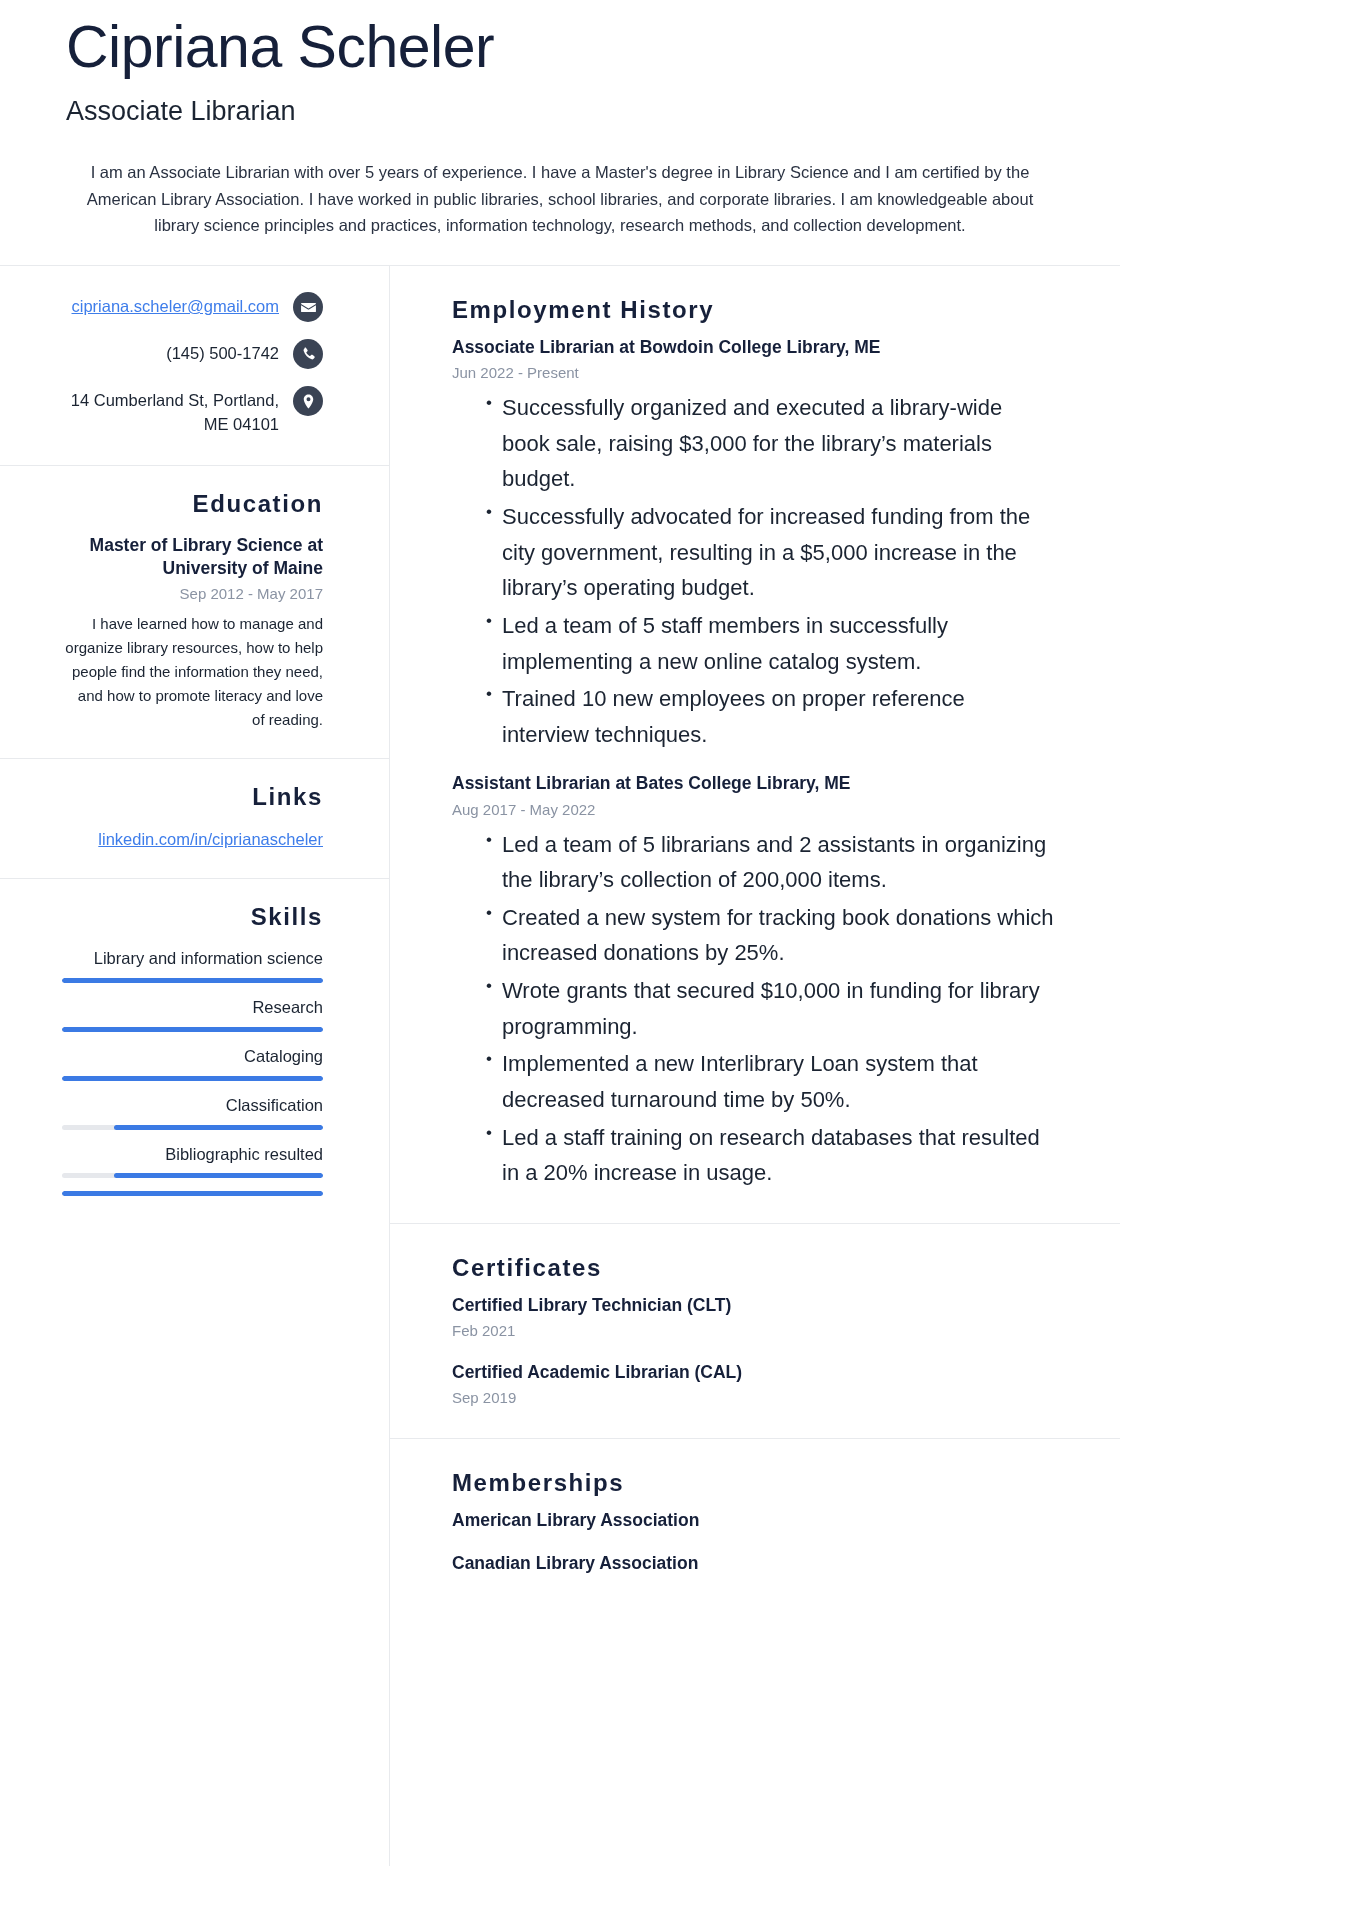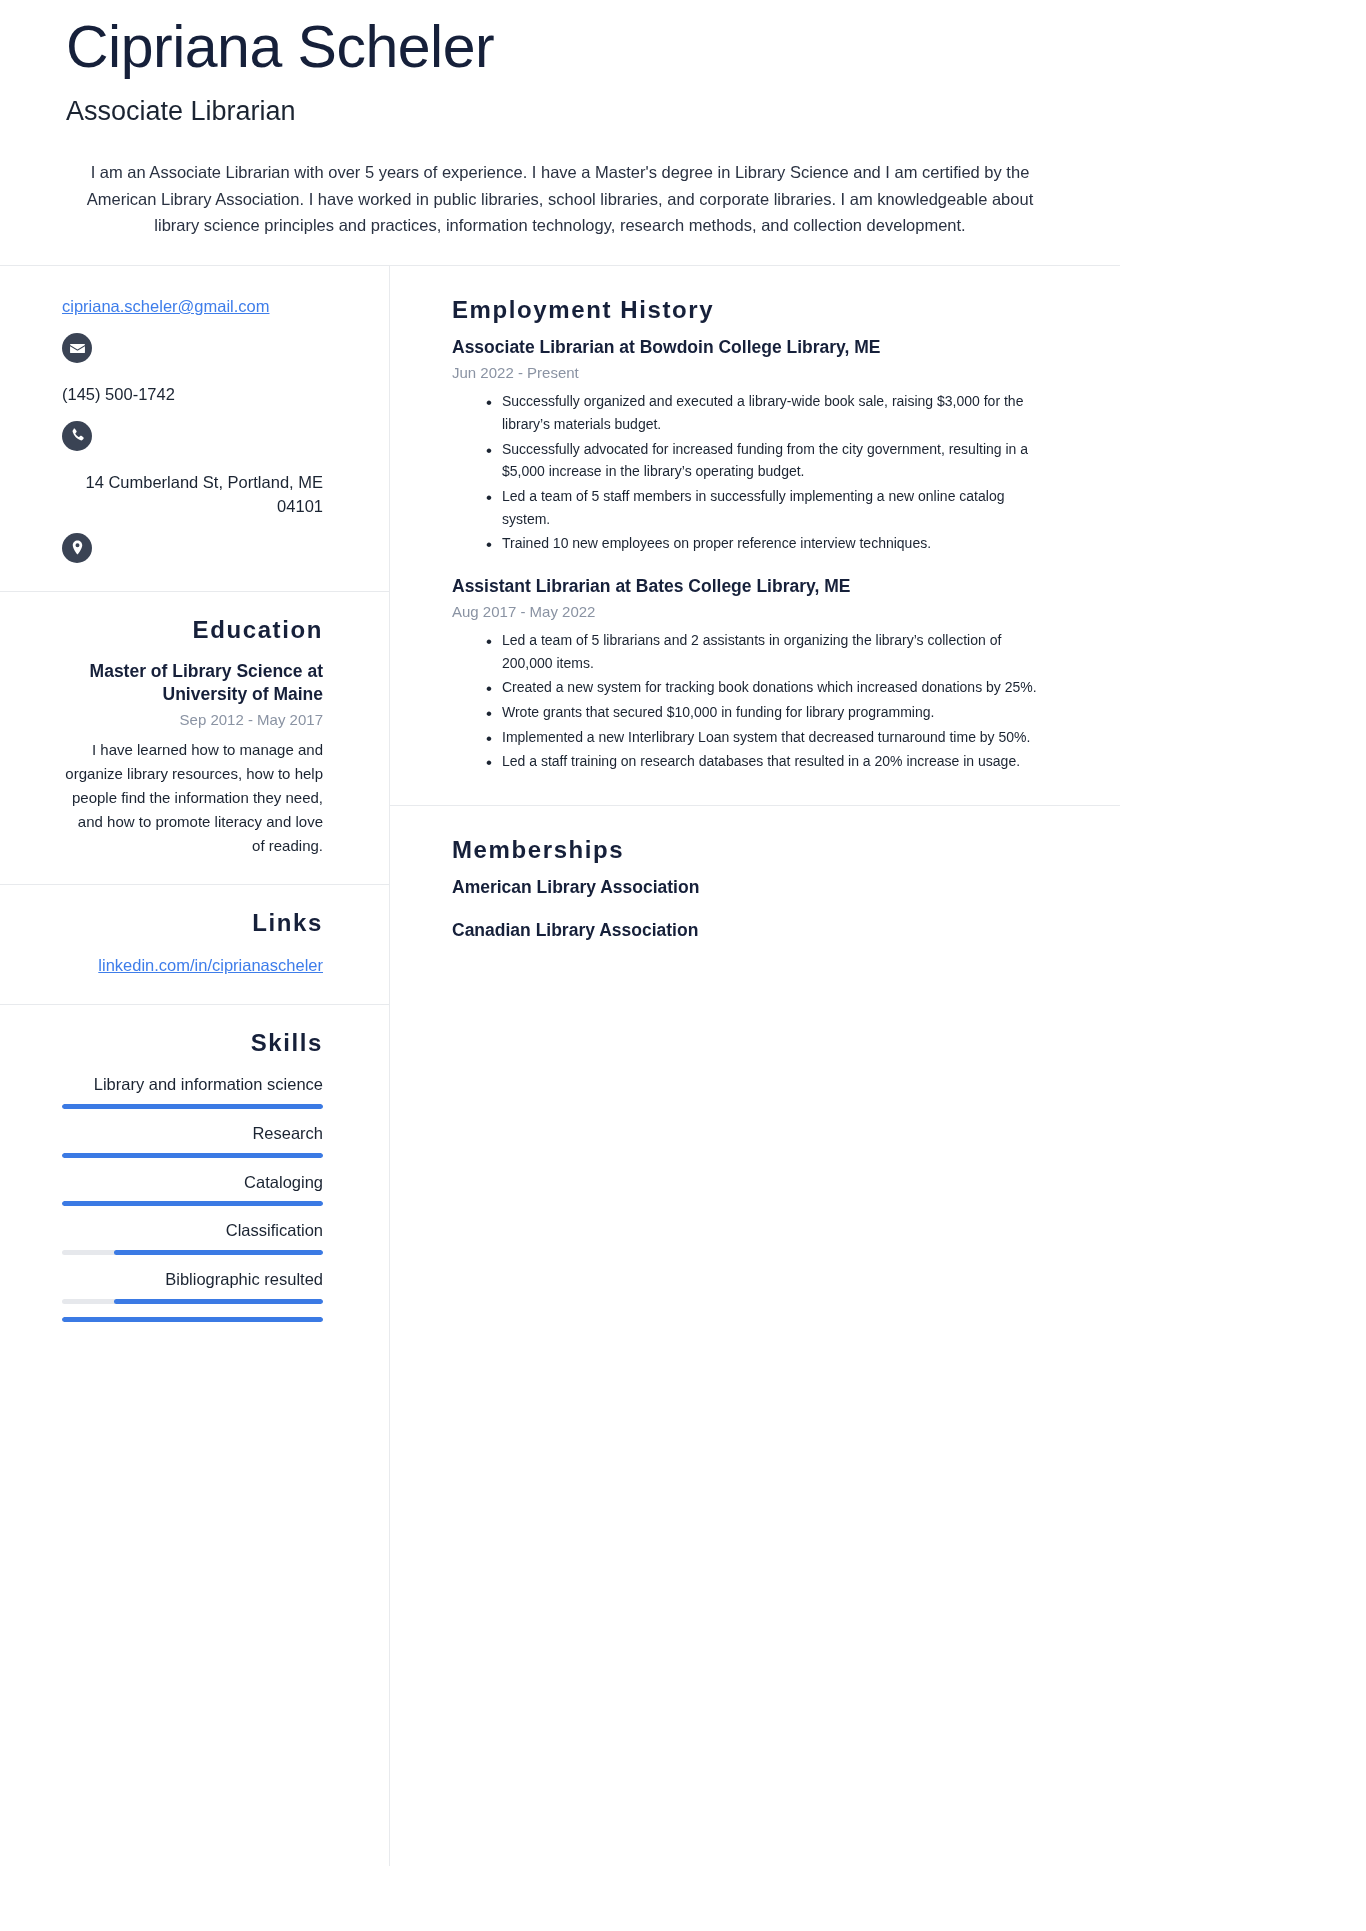--- a/index.html
+++ b/index.html
@@ -86,21 +86,20 @@
     text-align: left;
   }
 
   
   .contact-row {
     display: flex;
     align-items: flex-start;
     justify-content: flex-end;
     gap: 14px;
     margin-bottom: 17px;
-    flex-direction: column;
   }
   .contact-row:last-child { margin-bottom: 0; }
   .contact-text {
     font-size: 16.5px;
     line-height: 1.45;
     text-align: right;
     color: #1b2432;
     padding-top: 3px;
   }
   .contact-text.link {
@@ -148,21 +147,21 @@
     margin-top: 8px;
     color: #1b2432;
   }
 
   .bullets {
     margin: 7px 0 0 0;
     padding-left: 34px;
     list-style: none;
   }
   .bullets li {
-    font-size: 14px;
+    font-size: 22px;
     line-height: 1.62;
     color: #1b2432;
     position: relative;
     padding-left: 16px;
     margin-bottom: 2px;
   }
   .bullets li::before {
     content: "\2022";
     position: absolute;
     left: 0;
@@ -333,20 +332,31 @@
           <ul class="bullets">
             <li>Led a team of 5 librarians and 2 assistants in organizing the library’s collection of 200,000 items.</li>
             <li>Created a new system for tracking book donations which increased donations by 25%.</li>
             <li>Wrote grants that secured $10,000 in funding for library programming.</li>
             <li>Implemented a new Interlibrary Loan system that decreased turnaround time by 50%.</li>
             <li>Led a staff training on research databases that resulted in a 20% increase in usage.</li>
           </ul>
         </div>
       </div>
 
+      <div class="block">
+        <div class="sec-title">Certificates</div>
+        <div class="entry">
+          <div class="entry-title">Certified Library Technician (CLT)</div>
+          <div class="entry-date">Feb 2021</div>
+        </div>
+        <div class="entry">
+          <div class="entry-title">Certified Academic Librarian (CAL)</div>
+          <div class="entry-date">Sep 2019</div>
+        </div>
+      </div>
 
       <div class="block last">
         <div class="sec-title">Memberships</div>
         <div class="entry">
           <div class="entry-title">American Library Association</div>
         </div>
         <div class="entry">
           <div class="entry-title">Canadian Library Association</div>
         </div>
       </div>

